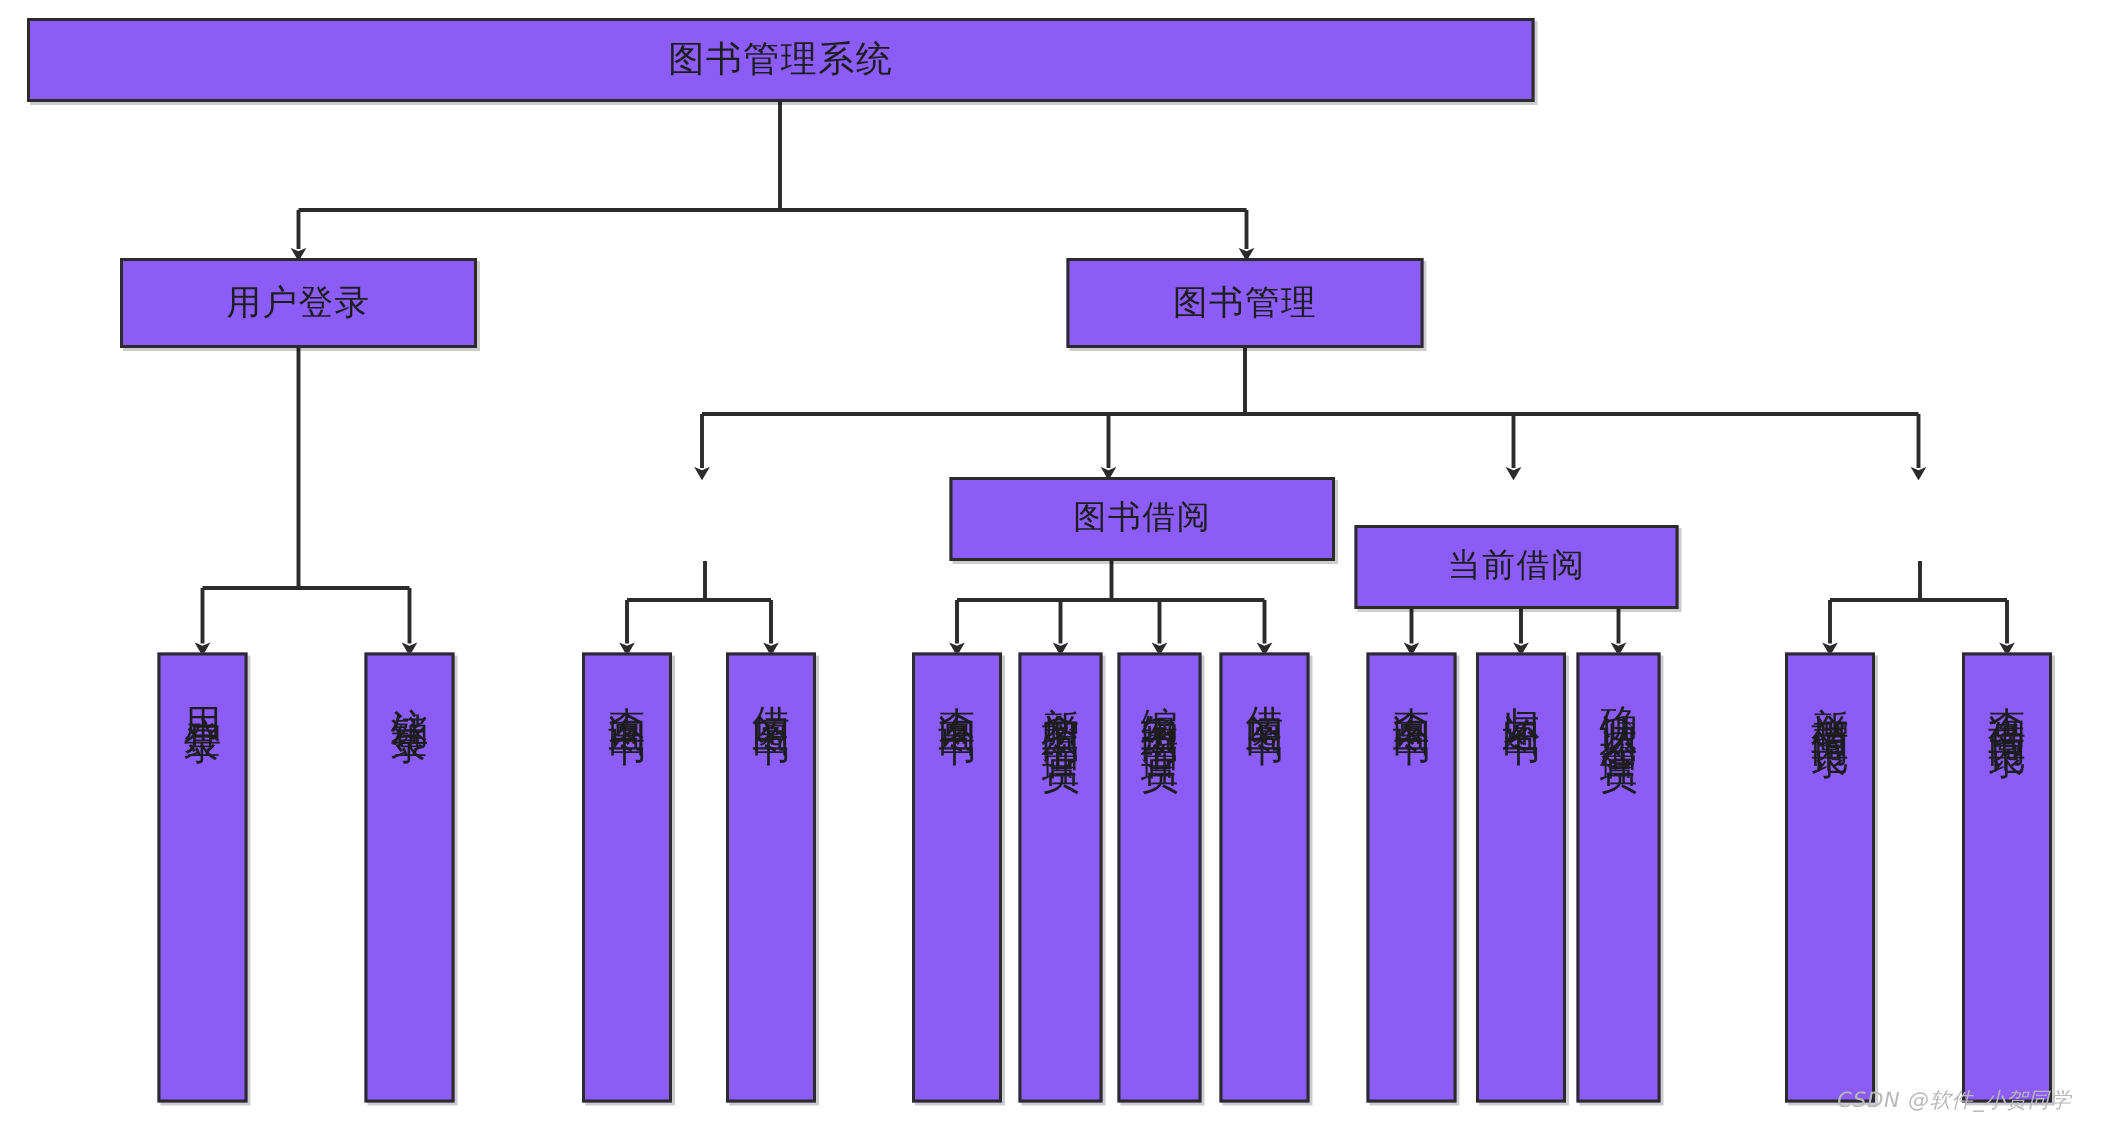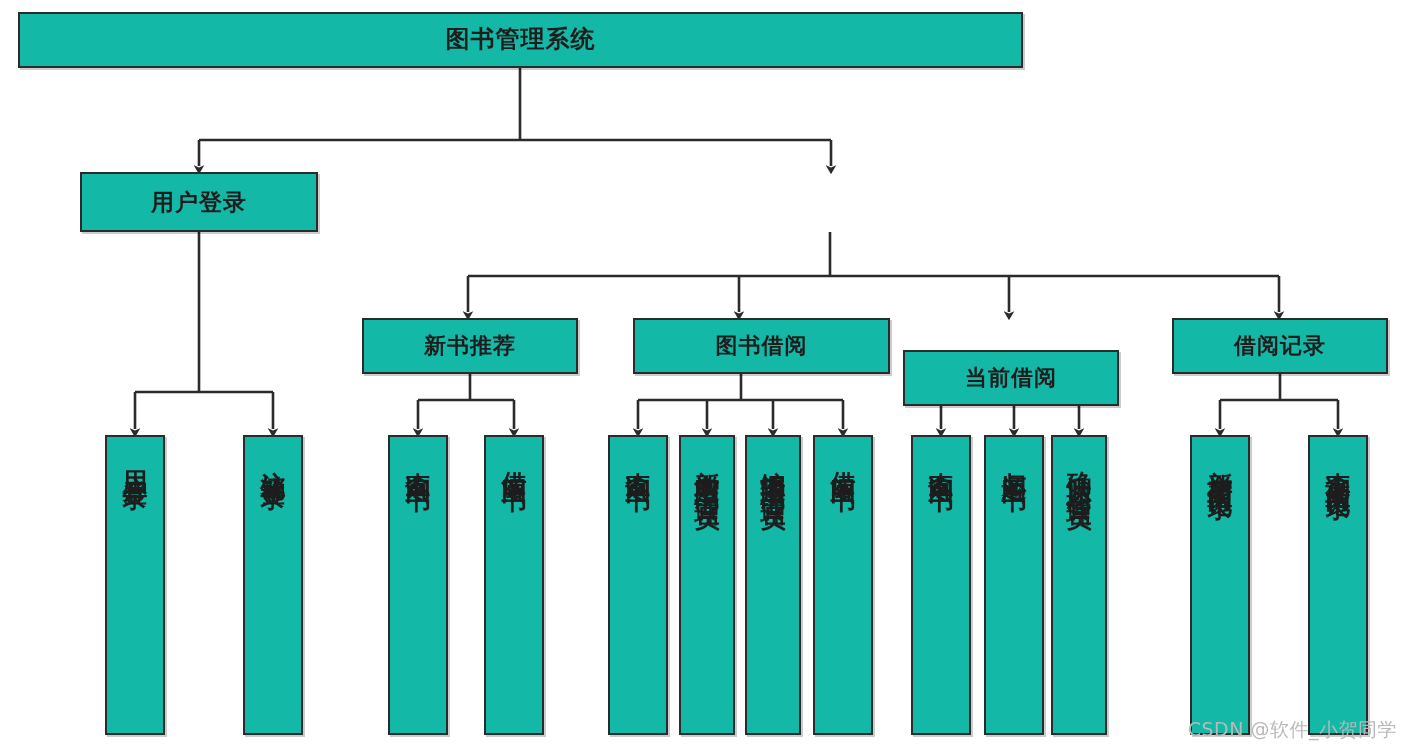--- a/index.html
+++ b/index.html
@@ -22,28 +22,27 @@
     position: absolute;
     left: 0;
     top: 0;
     width: 1405px;
     height: 747px;
     pointer-events: none;
   }
   .node {
     position: absolute;
     box-sizing: border-box;
-    background: #14b8a6;
+    background: #8b5cf6;
     border: 2.5px solid #2b2b2b;
     display: flex;
     align-items: center;
     justify-content: center;
     box-shadow: 2px 2px 0 rgba(0,0,0,0.20);
     z-index: 3;
-    font-weight: bold;
   }
   .node .label {
     color: #1d1d1d;
     letter-spacing: 1px;
     line-height: 1.15;
     white-space: nowrap;
   }
   
   .node.h .label {
     font-size: 23px;
@@ -63,28 +62,29 @@
   .node.v .label {
     writing-mode: vertical-rl;
     text-orientation: upright;
     font-size: 25px;
     letter-spacing: 5px;
     line-height: 1;
     white-space: nowrap;
   }
   .watermark {
     position: absolute;
-    right: 8px;
+    right: 24px;
     bottom: 4px;
-    font-size: 19px;
+    font-size: 14px;
     color: #b9b9b9;
     letter-spacing: 0.5px;
     z-index: 5;
     white-space: nowrap;
     font-family: "DejaVu Sans", "Liberation Sans", sans-serif;
+    font-style: italic;
   }
 </style>
 </head>
 <body>
 
 <div id="canvas">
 
   <svg id="edges" viewBox="0 0 1405 747" width="1405" height="747" xmlns="http://www.w3.org/2000/svg">
     <defs>
       <marker id="arrow" viewBox="0 0 12 14" refX="1" refY="7" markerWidth="9" markerHeight="11" orient="auto-start-reverse" markerUnits="userSpaceOnUse">
@@ -135,33 +135,30 @@
     </g>
   </svg>
 
   <div class="node h root" style="left:18px; top:12px; width:1005px; height:56px;">
     <span class="label">图书管理系统</span>
   </div>
 
   <div class="node h l2" style="left:80px; top:172px; width:238px; height:60px;">
     <span class="label">用户登录</span>
   </div>
-
-  <div class="node h l3" style="left:362px; top:318px; width:216px; height:56px;">
-    <span class="label">新书推荐</span>
-  </div>
+  <div class="node h l2" style="left:711px; top:172px; width:238px; height:60px;">
+    <span class="label">图书管理</span>
+  </div>
+
   <div class="node h l3" style="left:633px; top:318px; width:257px; height:56px;">
     <span class="label">图书借阅</span>
   </div>
   <div class="node h l3" style="left:903px; top:318px; width:216px; height:56px;margin-top:32px;">
     <span class="label">当前借阅</span>
   </div>
-  <div class="node h l3" style="left:1172px; top:318px; width:216px; height:56px;">
-    <span class="label">借阅记录</span>
-  </div>
 
   <div class="node v" style="left:105px; top:435px; width:60px; height:300px;">
     <span class="label">用户登录</span>
   </div>
   <div class="node v" style="left:243px; top:435px; width:60px; height:300px;">
     <span class="label">注销登录</span>
   </div>
   <div class="node v" style="left:388px; top:435px; width:60px; height:300px;">
     <span class="label">查询图书</span>
   </div>

